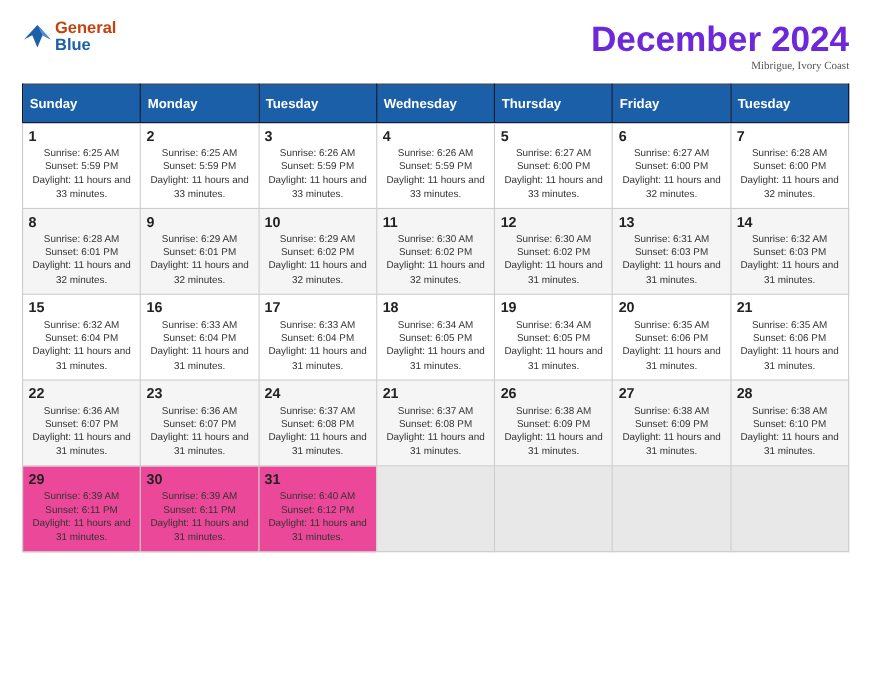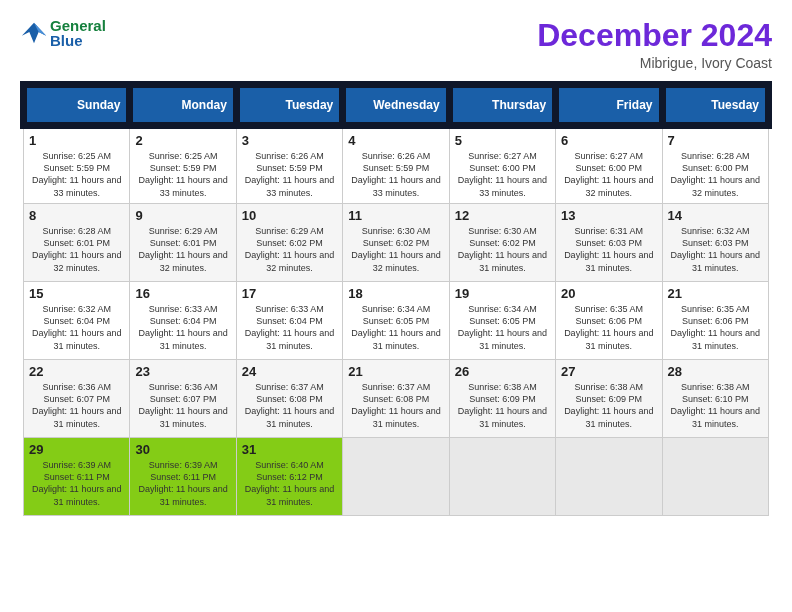--- a/index.html
+++ b/index.html
@@ -25,51 +25,52 @@
     .title-block {
       text-align: right;
     }
     .month-title {
       font-size: 32px;
       font-weight: bold;
       color: #6d28d9;
       line-height: 1.1;
     }
     .location {
-      font-size: 14px;
+      font-size: 10px;
       color: #555;
       margin-top: 2px;
+      font-family: Liberation Serif, serif;
     }
     .calendar {
       width: 100%;
       border-collapse: collapse;
       font-size: 10px;
     }
     .calendar th {
       background: #1a5fa8;
       color: #fff;
       font-size: 12px;
       font-weight: bold;
       padding: 10px 6px;
-      border: 7px solid #0f172a;
-      text-align: right;
+      border: 1px solid #0f172a;
+      text-align: left;
     }
     .calendar td {
       border: 1px solid #ccc;
       vertical-align: top;
       padding: 4px 5px;
       width: calc(100% / 7);
       height: 78px;
       background: #fff;
     }
     .calendar tr:nth-child(even) td {
       background: #f5f5f5;
     }
     .calendar tr:last-child td {
-      background: #84cc16;
+      background: #ec4899;
     }
     .day-num {
       font-size: 13px;
       font-weight: bold;
       color: #222;
       display: block;
       margin-bottom: 2px;
     }
     .day-info {
       font-size: 9px;
@@ -91,21 +92,21 @@
       height: 28px;
     }
     .logo-name {
       display: flex;
       flex-direction: column;
       line-height: 1;
     }
     .logo-general-text {
       font-size: 15px;
       font-weight: bold;
-      color: #15803d;
+      color: #c2410c;
     }
     .logo-blue-text {
       font-size: 15px;
       font-weight: bold;
       color: #1a5fa8;
     }
   </style>
 </head>
 <body>
 

